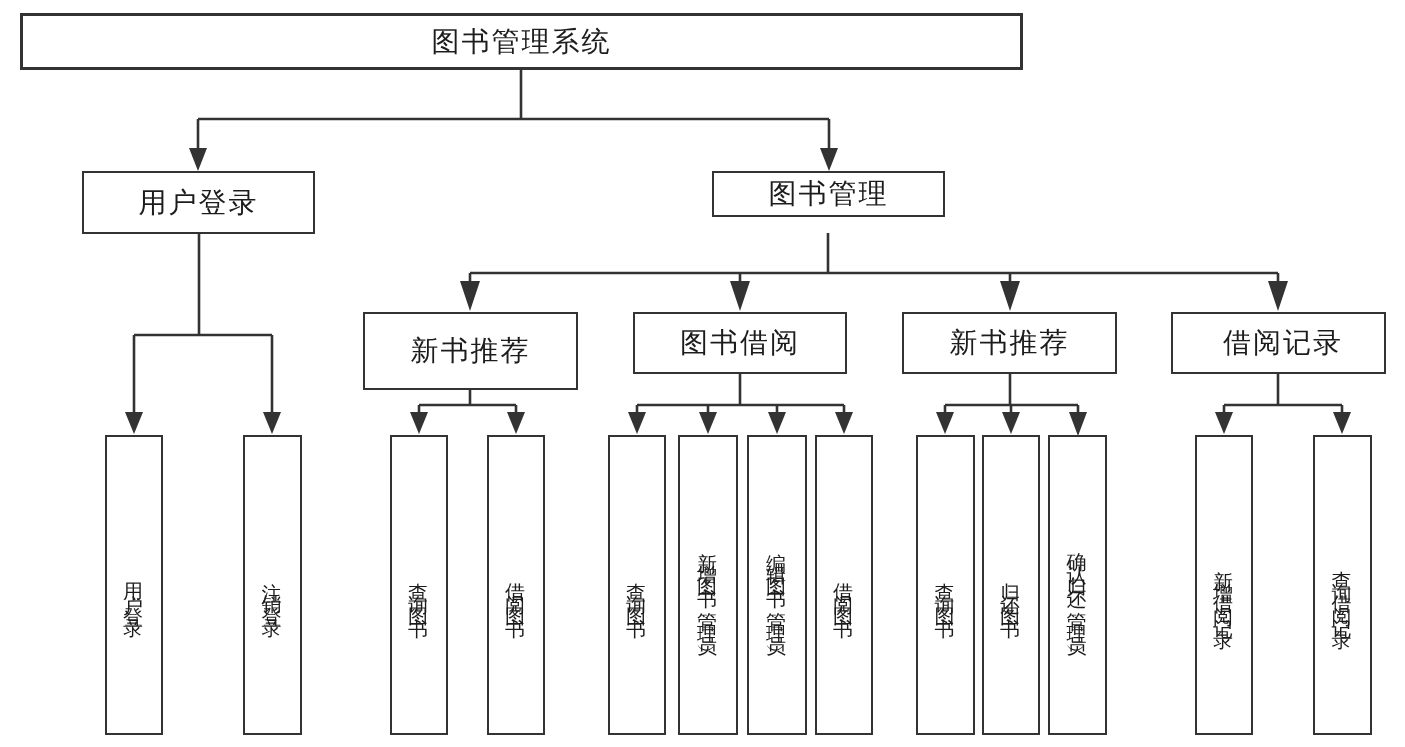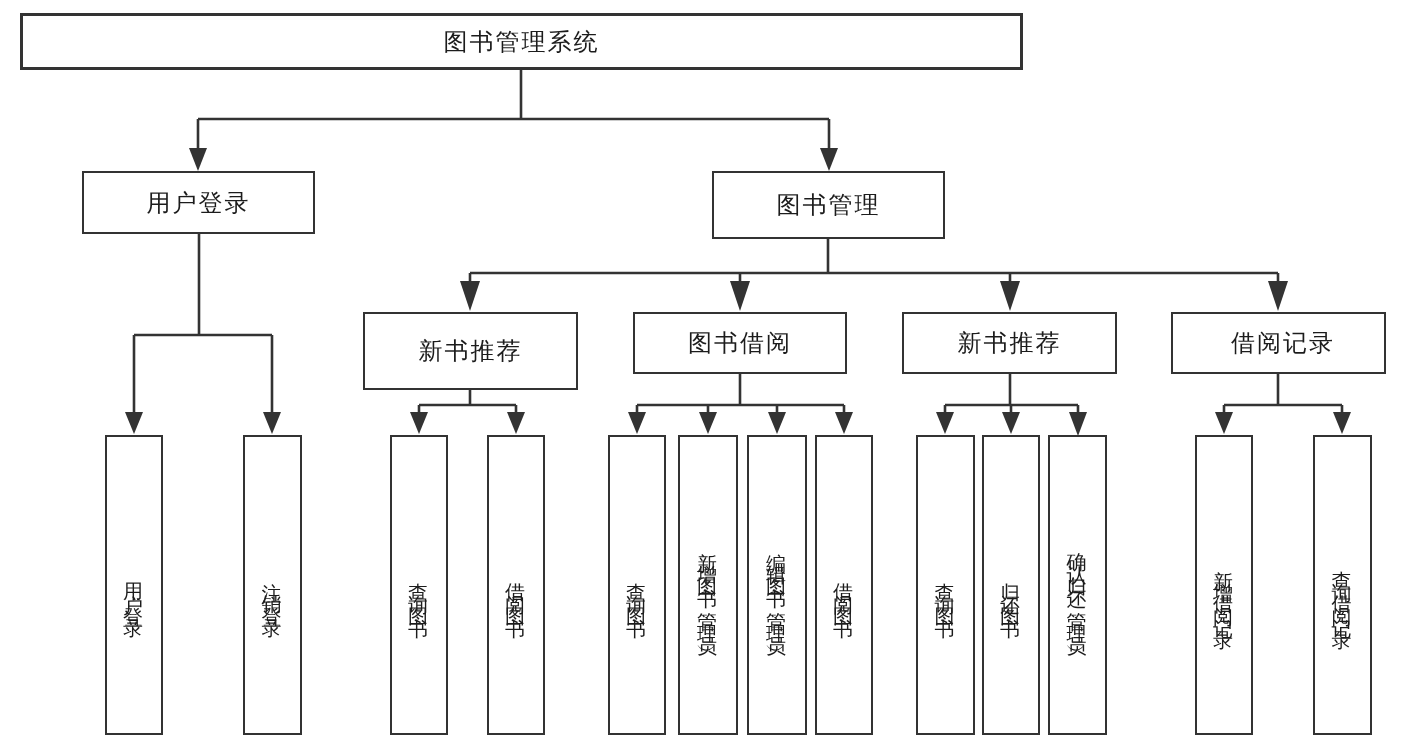--- a/index.html
+++ b/index.html
@@ -25,21 +25,21 @@
     stroke: none;
   }
   .node {
     position: absolute;
     box-sizing: border-box;
     border: 2.5px solid #333333;
     background: #ffffff;
     display: flex;
     align-items: center;
     justify-content: center;
-    font-size: 24px;
+    font-size: 28px;
     letter-spacing: 2px;
     color: #1c1c1c;
     z-index: 2;
   }
   .leaf {
     position: absolute;
     top: 435px;
     height: 300px;
     box-sizing: border-box;
     border: 2.5px solid #333333;
@@ -53,21 +53,21 @@
     writing-mode: vertical-rl;
     text-orientation: mixed;
     font-size: 20px;
     letter-spacing: 12px;
     margin-bottom: -12px;
     color: #1c1c1c;
     white-space: nowrap;
   }
   #n-root      { left: 20px;   top: 13px;  width: 1003px; height: 57px; border-width: 3px; }
   #n-login     { left: 82px;   top: 171px; width: 233px;  height: 63px; }
-  #n-mgmt      { left: 712px;  top: 171px; width: 233px;  height: 68px; }
+  #n-mgmt      { left: 712px;  top: 171px; width: 233px;  height: 46px; }
   #n-recommend { left: 363px;  top: 312px; width: 215px;  height: 78px; }
   #n-borrow    { left: 633px;  top: 312px; width: 214px;  height: 62px; }
   #n-current   { left: 902px;  top: 312px; width: 215px;  height: 62px; }
   #n-records   { left: 1171px; top: 312px; width: 215px;  height: 62px; padding-left: 9px; }
 
   #l-login-0 { left: 105px;  width: 58px; }
   #l-login-1 { left: 243px;  width: 59px; }
   #l-rec-0   { left: 390px;  width: 58px; }
   #l-rec-1   { left: 487px;  width: 58px; }
   #l-bor-0   { left: 608px;  width: 58px; }

